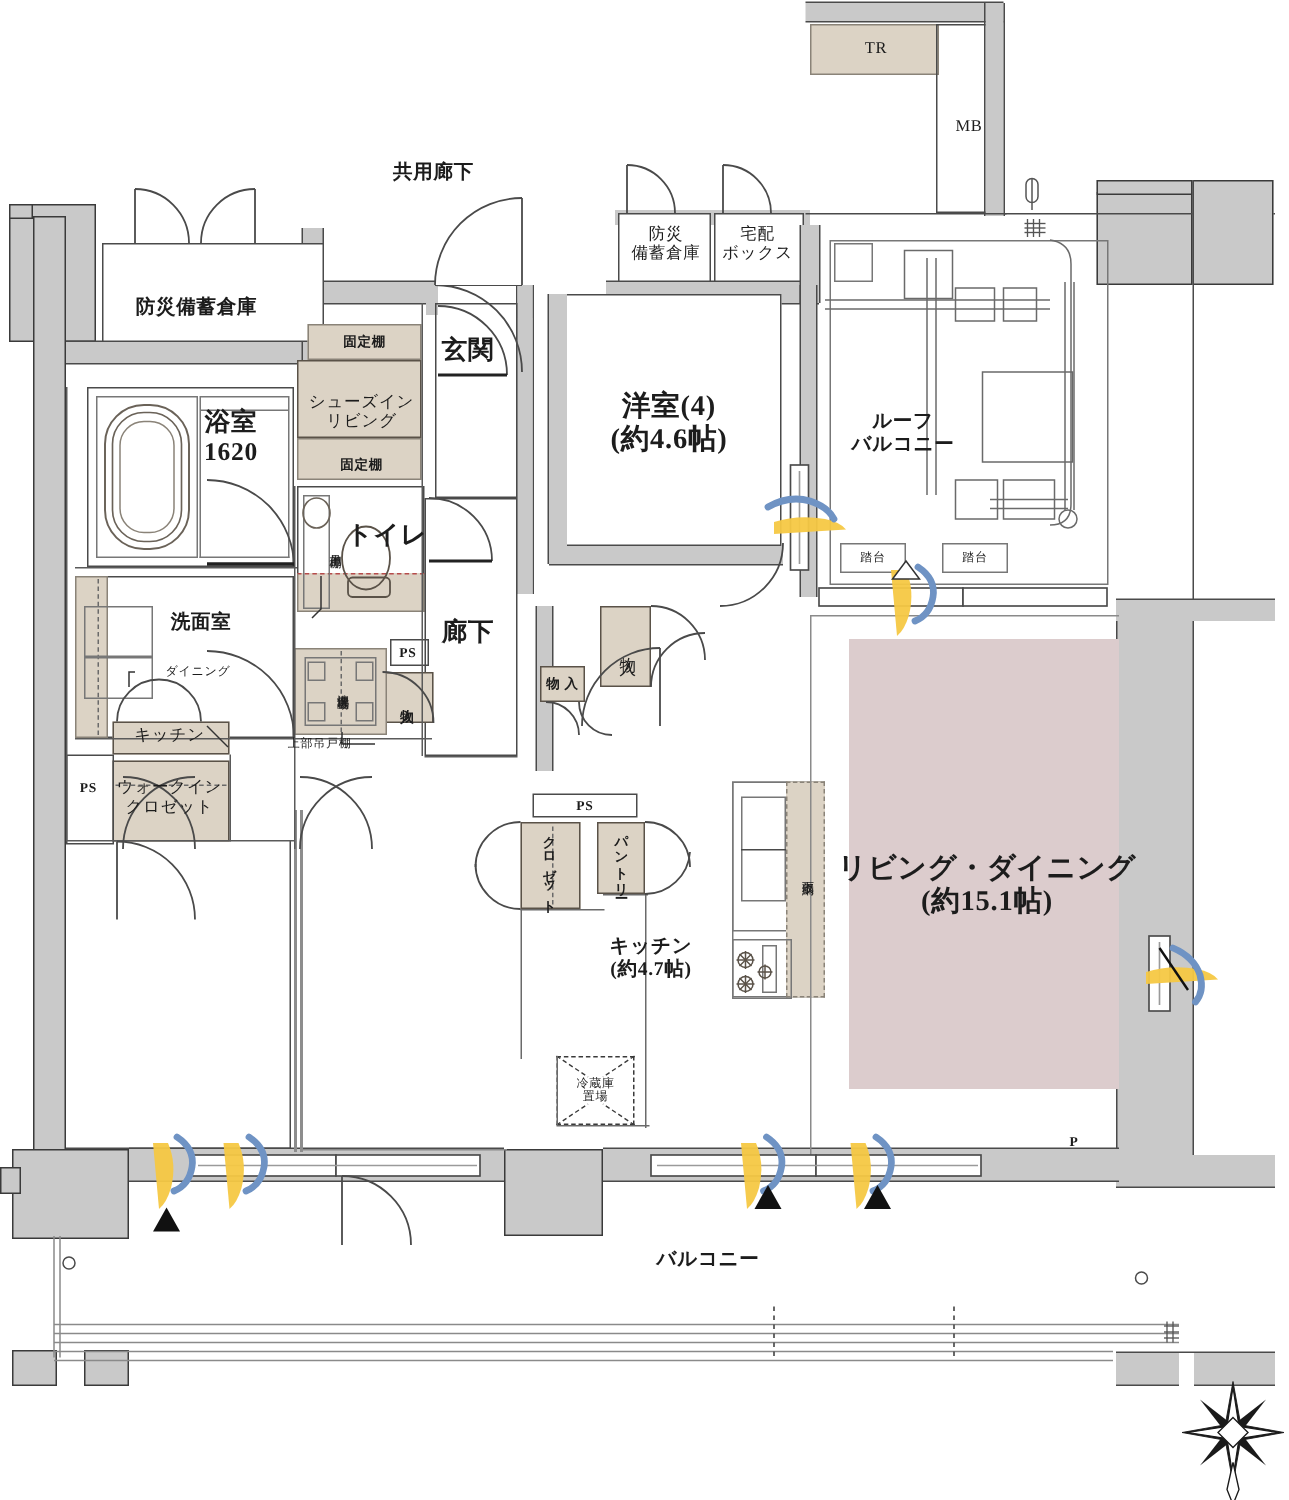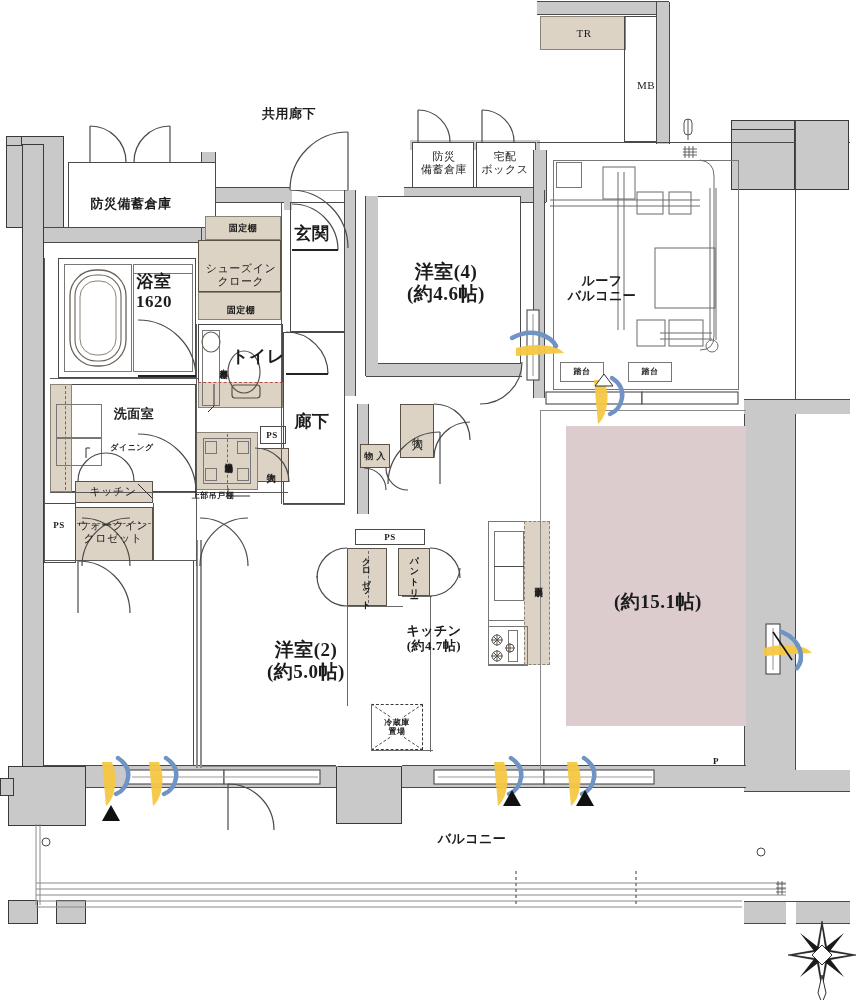--- a/index.html
+++ b/index.html
@@ -16,21 +16,21 @@
   .clo2{position:absolute;background:#dcd3c5;border:1.1px solid #8a8378;box-sizing:border-box;}
   .thin{position:absolute;border:1px solid #4a4a4a;box-sizing:border-box;background:transparent;}
   .thin2{position:absolute;border:1px solid #777;box-sizing:border-box;background:transparent;}
   .ln{position:absolute;background:#4a4a4a;}
   .lnl{position:absolute;background:#8d8d8d;}
   .dash{position:absolute;border-left:1px dashed #6a6a6a;}
   .dashh{position:absolute;border-top:1px dashed #6a6a6a;}
   .dashb{position:absolute;border:1px dashed #3a3a3a;box-sizing:border-box;}
   svg.ov{position:absolute;left:0;top:0;width:859px;height:1000px;pointer-events:none;}
   .tiny{font-size:9px;font-weight:700;}
-  .tiny8{font-size:8px;font-weight:700;}
+  .tiny8{font-size:8px;font-weight:400;}
   .sm{font-size:11px;font-weight:400;}
   .md{font-size:13px;font-weight:700;}
   .lg{font-size:17px;font-weight:700;}
   .xl{font-size:19px;font-weight:700;}
 </style>
 </head>
 <body>
 
 <div id="plan">
 
@@ -460,21 +460,21 @@
 
   <div class="lbl sm" style="left:444px;top:163px;"><span>防災</span><br><span>備蓄倉庫</span></div>
   <div class="lbl sm" style="left:505px;top:163px;"><span>宅配</span><br><span>ボックス</span></div>
 
   <div class="lbl sm" style="left:584px;top:33px;font-family:'Liberation Serif',serif;">TR</div>
   <div class="lbl sm" style="left:646px;top:85px;font-family:'Liberation Serif',serif;">MB</div>
 
   <div class="lbl lg" style="left:312px;top:234px;">玄関</div>
 
   <div class="lbl tiny" style="left:243px;top:228px;">固定棚</div>
-  <div class="lbl sm" style="left:241px;top:275px;"><span>シューズイン</span><br><span>クローク</span></div>
+  <div class="lbl sm" style="left:241px;top:275px;"><span>シューズイン</span><br><span>リビング</span></div>
   <div class="lbl tiny" style="left:241px;top:310px;">固定棚</div>
 
   <div class="lbl lg" style="left:154px;top:292px;font-family:Liberation Serif, serif;"><span>浴室</span><br><span>1620</span></div>
 
   <div class="lbl lg" style="left:258px;top:357px;">トイレ</div>
   <div class="lbl v tiny8" style="left:223px;top:364px;">上部吊戸棚</div>
 
   <div class="lbl md" style="left:134px;top:414px;">洗面室</div>
   <div class="lbl tiny8" style="left:132px;top:448px;">ダイニング</div>
   <div class="lbl sm" style="left:113px;top:491px;">キッチン</div>
@@ -500,23 +500,22 @@
   <div class="lbl tiny8" style="left:582px;top:372px;">踏台</div>
   <div class="lbl tiny8" style="left:650px;top:372px;">踏台</div>
 
   <div class="lbl v tiny" style="left:366px;top:578px;">クロゼット</div>
   <div class="lbl v tiny" style="left:414px;top:572px;">パントリー</div>
 
   <div class="lbl md" style="left:434px;top:638px;"><span>キッチン</span><br><span>(約4.7帖)</span></div>
   <div class="lbl v tiny8" style="left:538px;top:582px;">下部収納</div>
   <div class="lbl tiny8" style="left:397px;top:727px;"><span>冷蔵庫</span><br><span>置場</span></div>
 
-  <div class="lbl xl" style="left:658px;top:591px;"><br><span>(約15.1帖)</span></div>
-
-  <div class="lbl xl" style="left:306px;top:661px;"><span>洋室(2)</span><br><span>(約5.0帖)</span></div>
+  <div class="lbl xl" style="left:658px;top:591px;"><span>リビング・ダイニング</span><br><span>(約15.1帖)</span></div>
+
 
   <div class="lbl md" style="left:472px;top:839px;">バルコニー</div>
   <div class="lbl tiny" style="left:716px;top:761px;font-family:'Liberation Serif',serif;">P</div>
 
   <svg class="ov">
     <g transform="translate(822,955)">
       <g fill="#1a1a1a" stroke="#1a1a1a" stroke-width="0.6">
         <polygon points="0,-34 5,-6 0,0 -5,-6"></polygon>
         <polygon points="0,34 5,6 0,0 -5,6"></polygon>
         <polygon points="-34,0 -6,5 0,0 -6,-5"></polygon>

